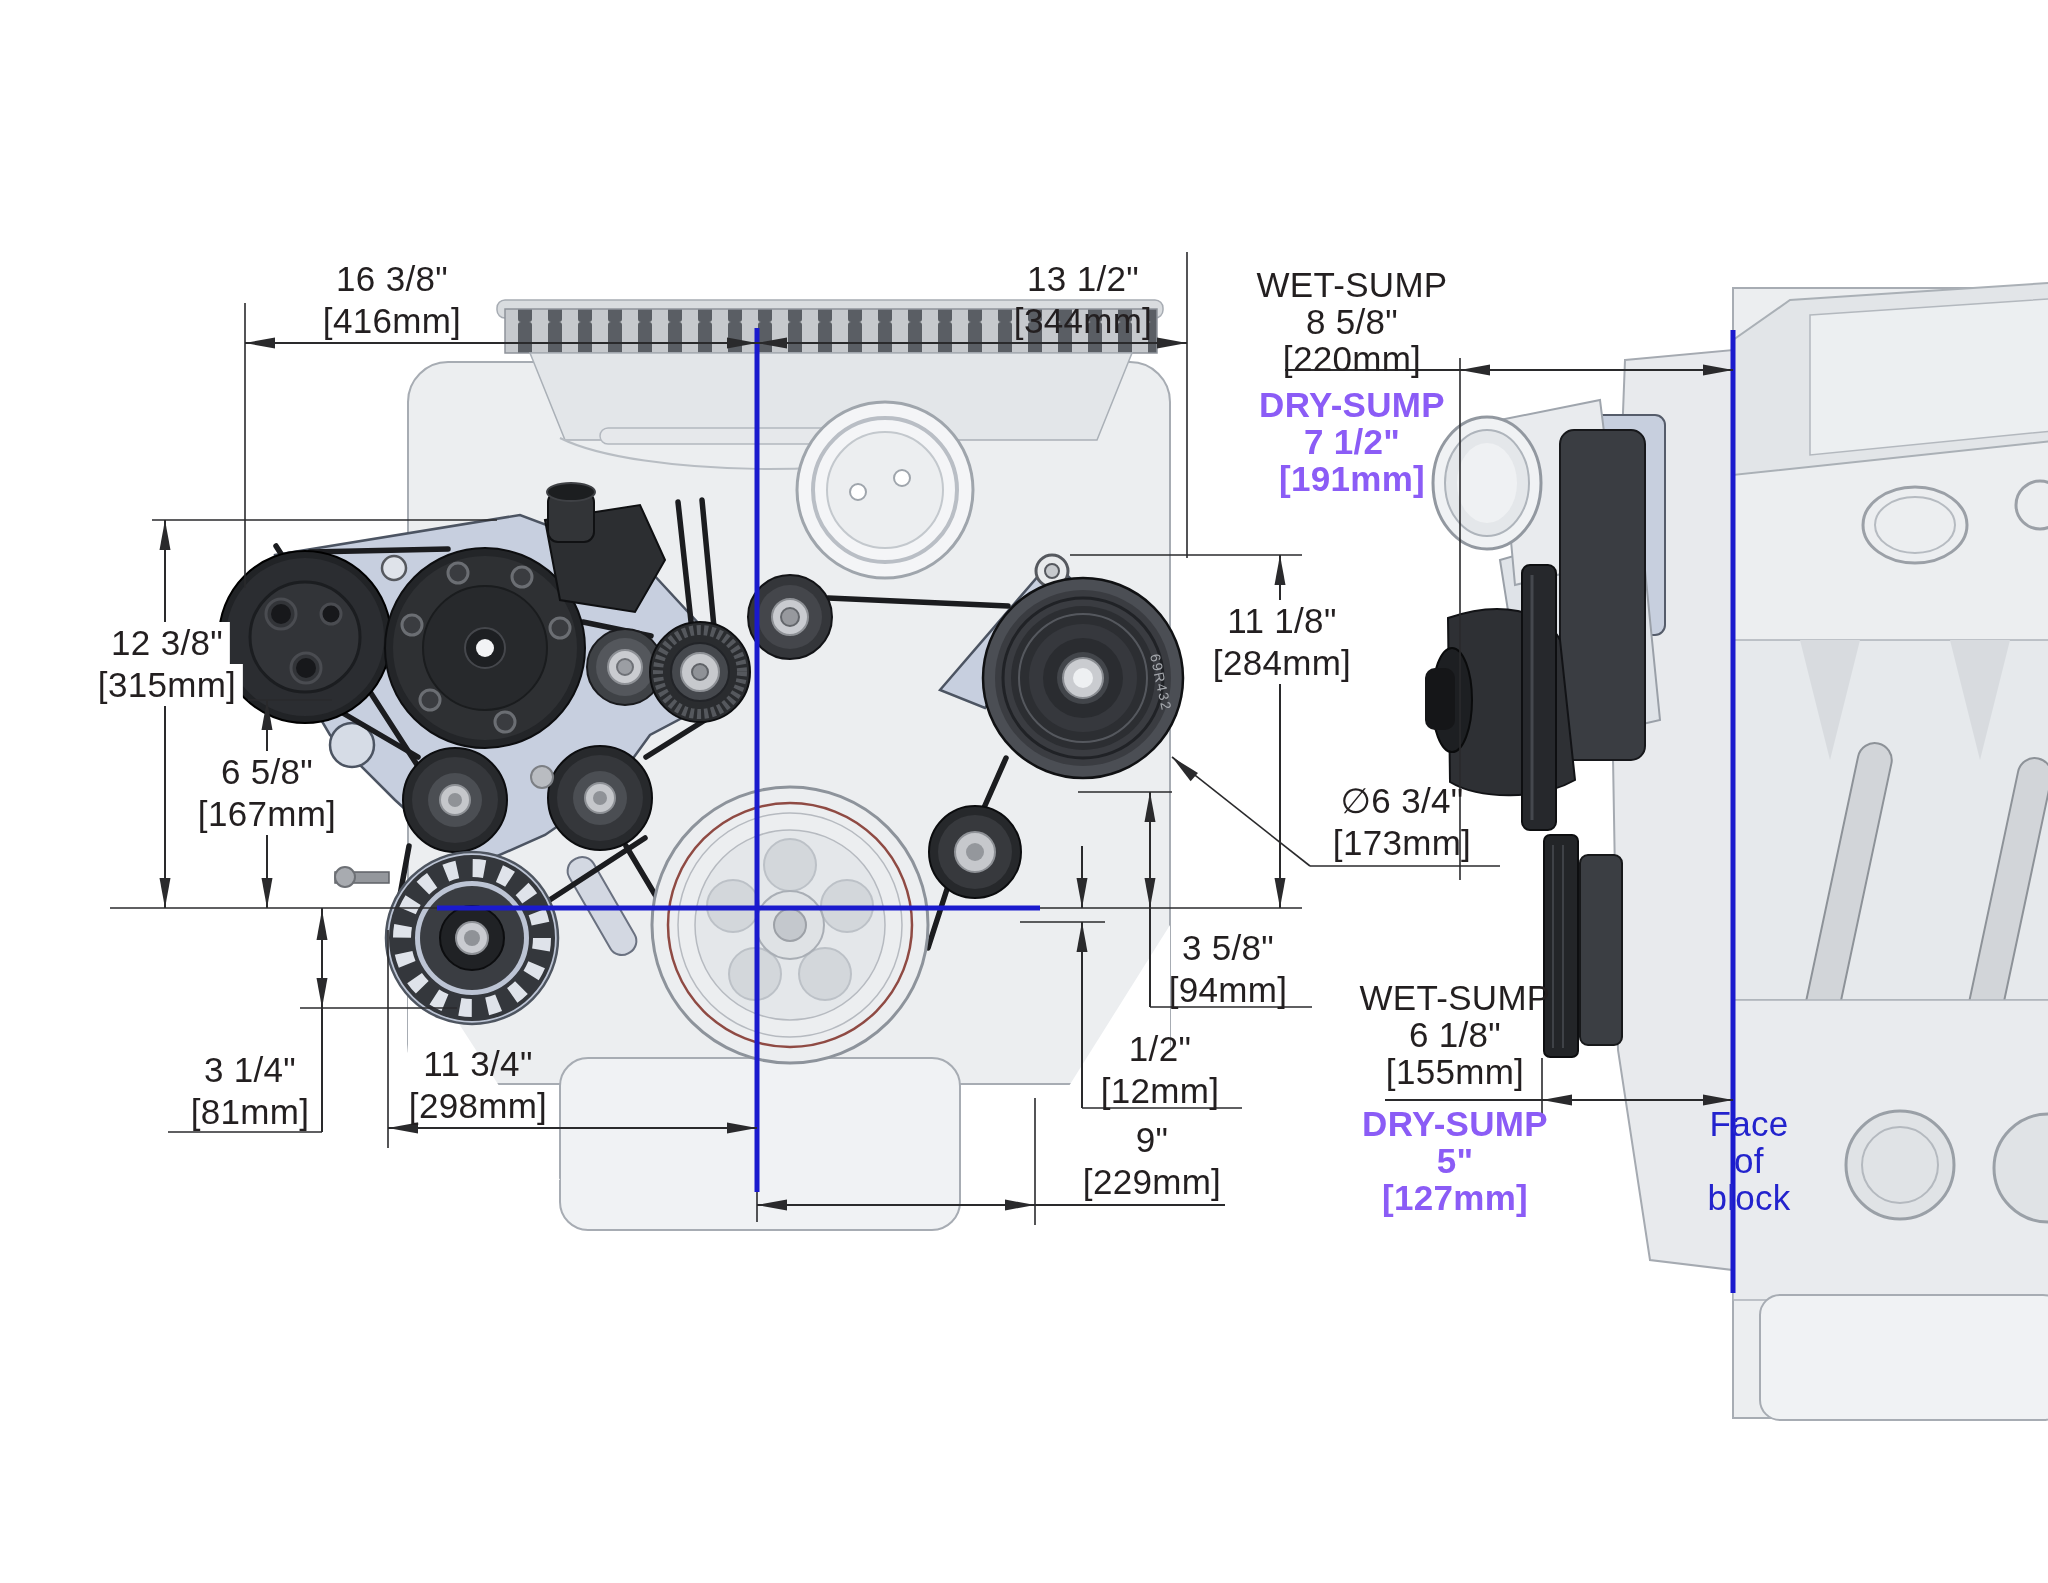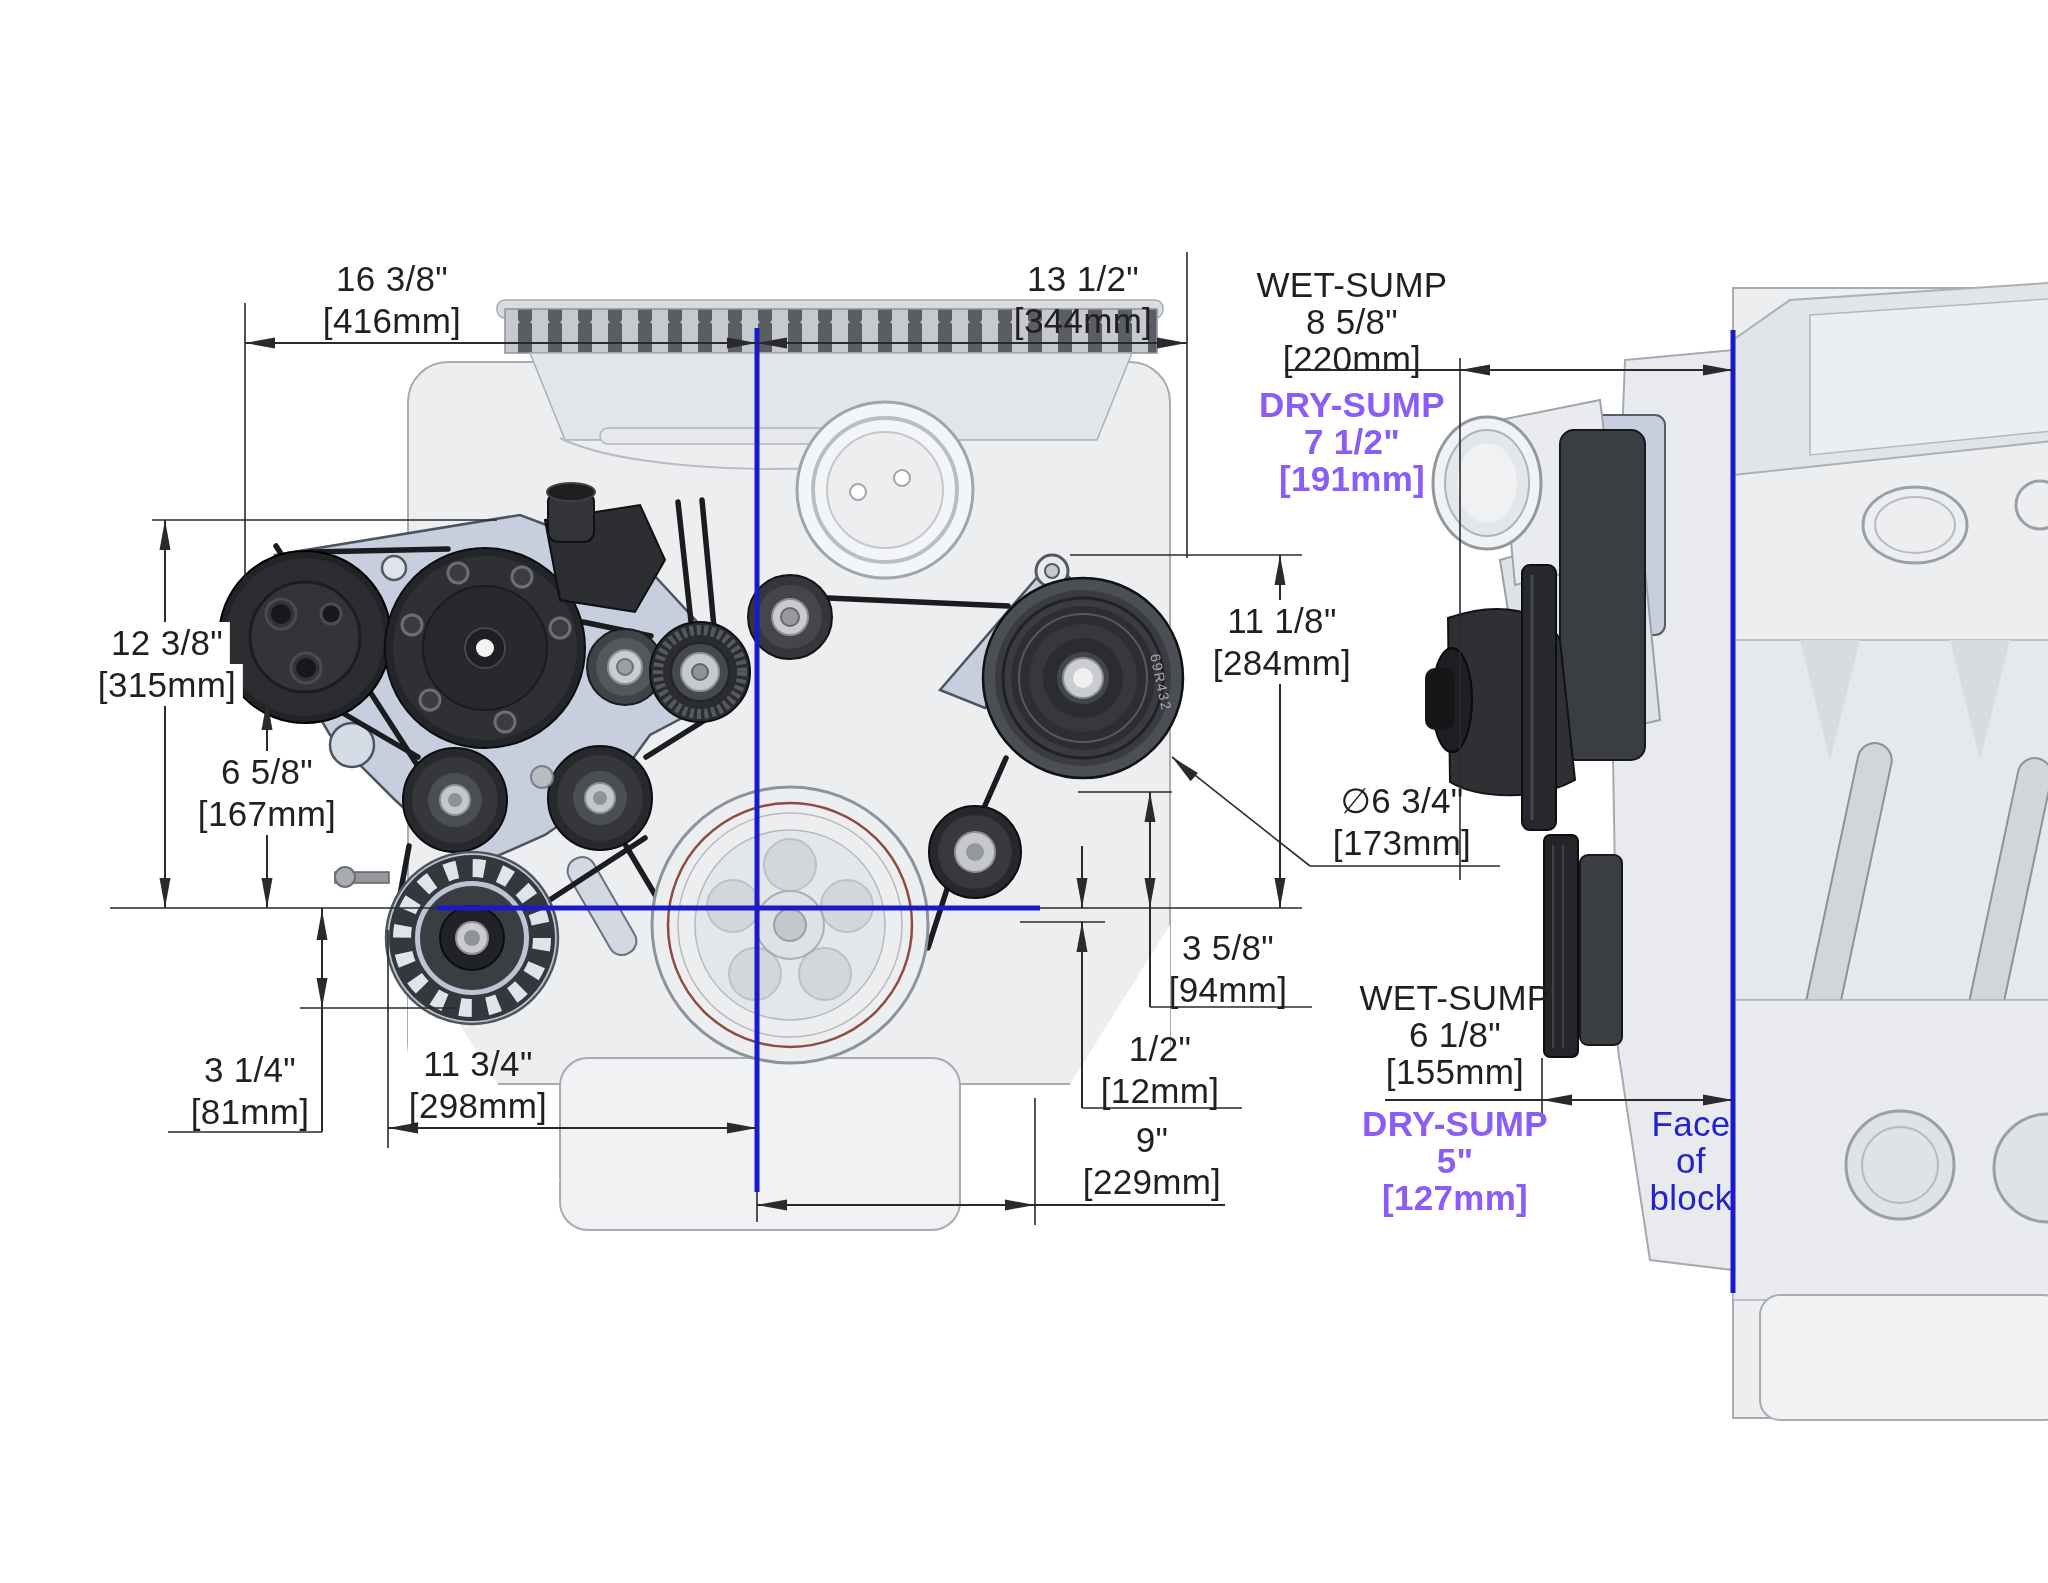--- a/index.html
+++ b/index.html
@@ -372,19 +372,19 @@
 <div class="lbl lbl3" style="left:1455px;top:1034px">
   <span>WET-SUMP</span>
   <span>6 1/8"</span>
   <span>[155mm]</span>
 </div>
 <div class="lbl lbl3 green" style="left:1455px;top:1160px">
   <span>DRY-SUMP</span>
   <span>5"</span>
   <span>[127mm]</span>
 </div>
-<div class="lbl lbl3 bluetext" style="left:1691px;top:1160px">
+<div class="lbl lbl3 bluetext" style="left:1749px;top:1160px">
   <span>Face</span>
   <span>of</span>
   <span>block</span>
 </div>
 
 </div>
 
 </body></html>

